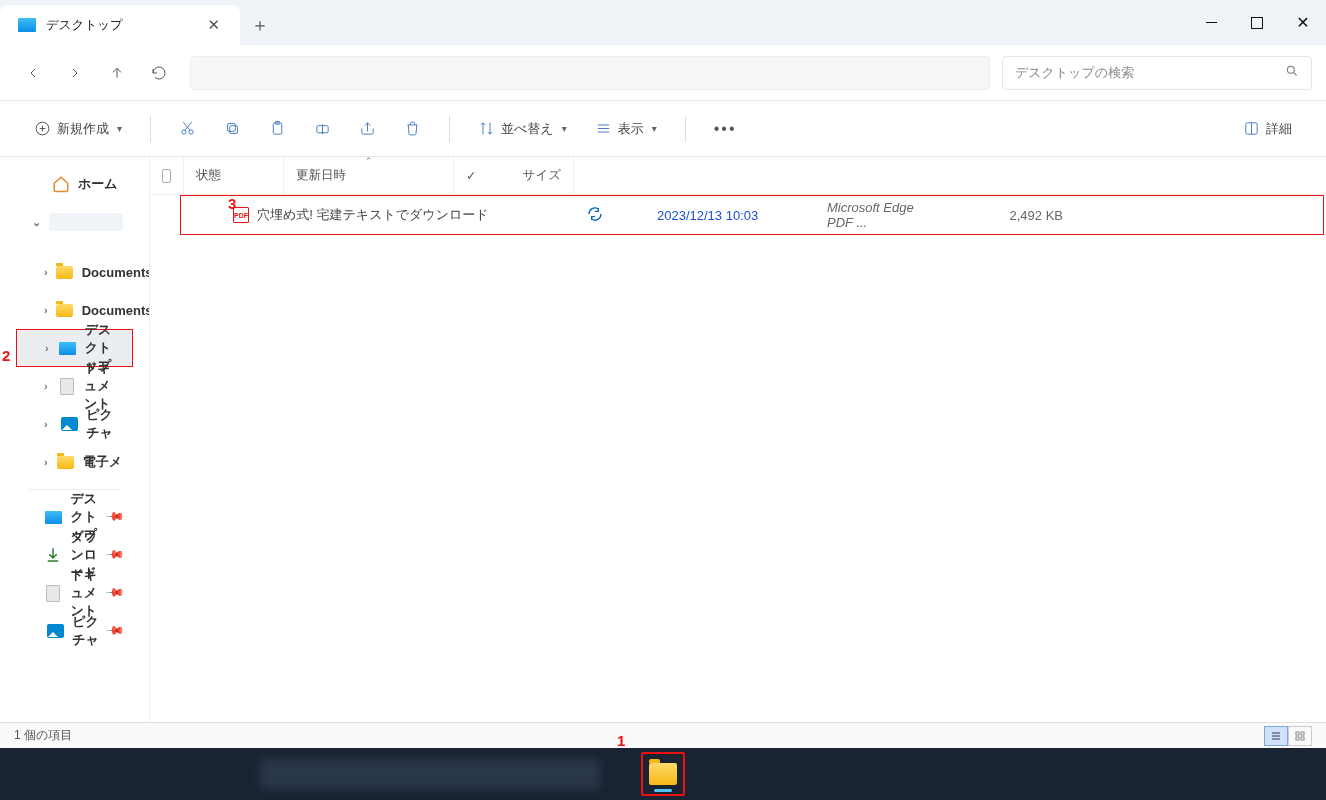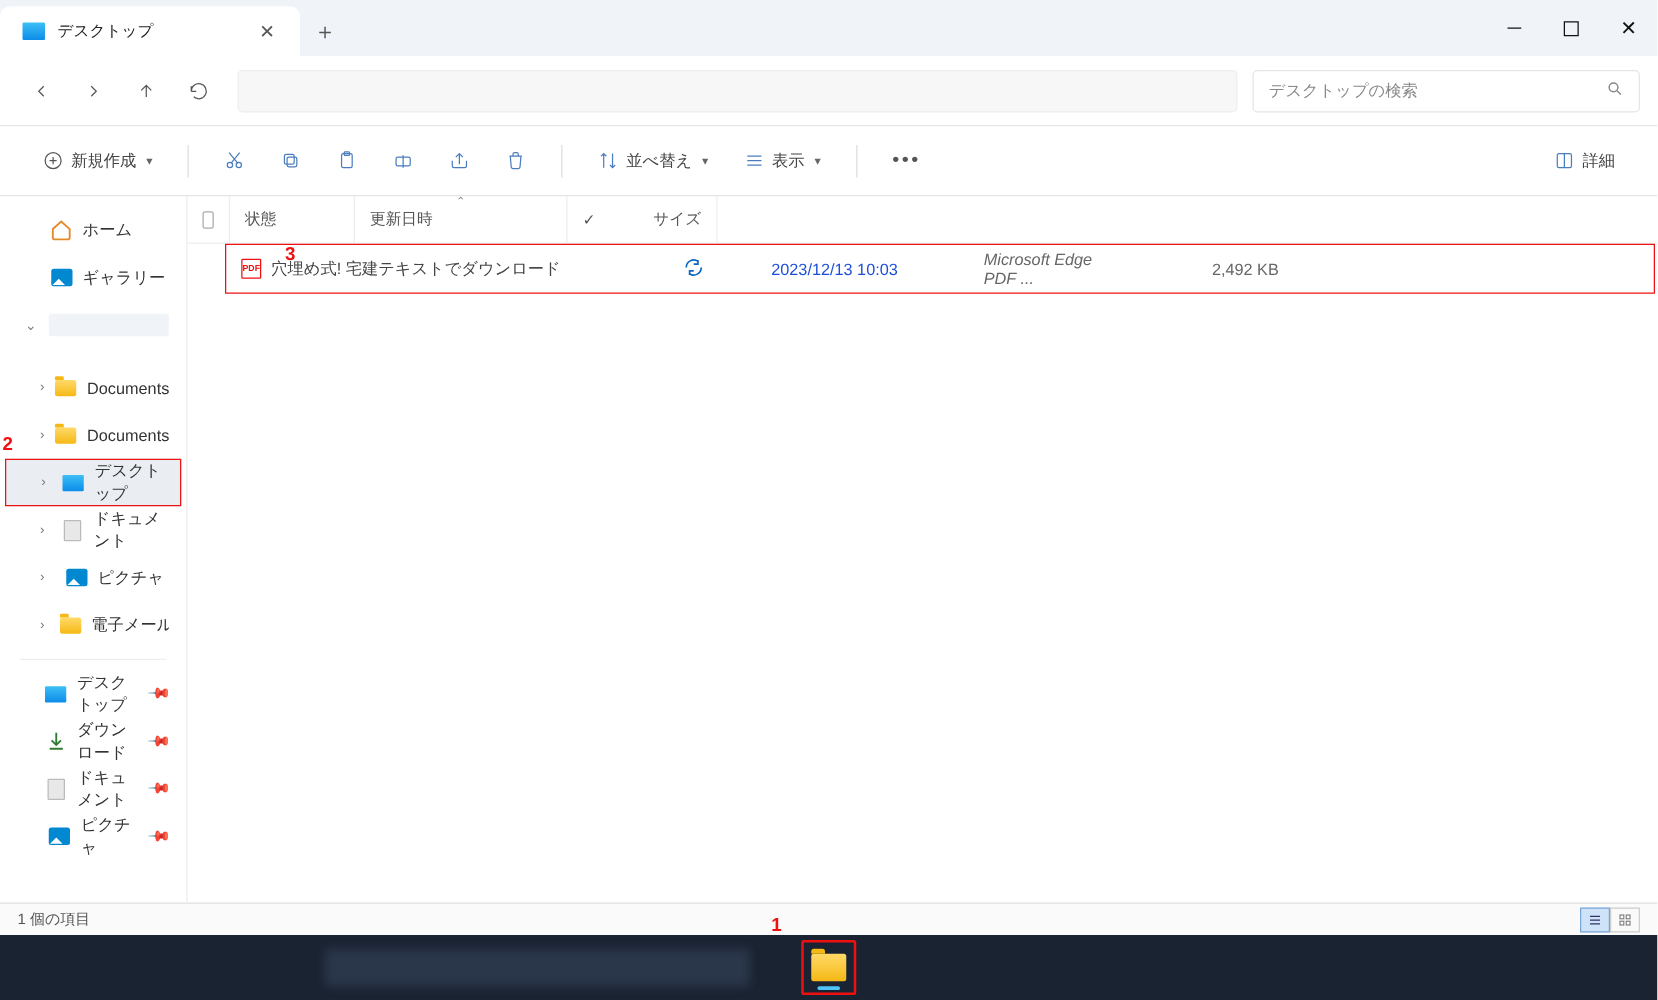--- a/index.html
+++ b/index.html
@@ -31,21 +31,21 @@
 .toolbar { height: 56px; display: flex; align-items: center; padding: 0 24px; gap: 8px; border-bottom: 1px solid #e5e5e5; }
 .tbtn { height: 36px; padding: 0 10px; display: flex; align-items: center; gap: 6px; font-size: 13px; color: #444; border-radius: 4px; }
 .tbtn svg { width: 17px; height: 17px; stroke: #4a7dbf; fill: none; stroke-width: 1.4; }
 .tbtn.new svg { stroke: #555; }
 .tbtn .chev { font-size: 10px; color: #666; margin-left: 2px; }
 .tsep { width: 1px; height: 26px; background: #ddd; margin: 0 10px; }
 .toolbar .spacer { flex: 1; }
 
 
 .body { flex: 1; display: flex; min-height: 0; }
-.sidebar { width: 150px; overflow-y: auto; border-right: 1px solid #eee; padding: 8px 4px; position: relative; }
+.sidebar { width: 150px; overflow-y: auto; border-right: 1px solid #eee; padding: 8px 16px; position: relative; font-weight: bold; }
 .sidebar::-webkit-scrollbar { width: 14px; }
 .sidebar::-webkit-scrollbar-thumb { background: #ccc; border-radius: 2px; }
 .sidebar::-webkit-scrollbar-track { background: #f0f0f0; }
 .sb-item { display: flex; align-items: center; gap: 8px; padding: 0 10px 0 16px; height: 38px; font-size: 13px; color: #333; }
 .sb-item .exp { width: 12px; font-size: 11px; color: #777; }
 .sb-item.indent { padding-left: 28px; }
 .sb-item.selected { background: #eaeef2; border: 1.5px solid #e11; }
 .sb-sep { height: 1px; background: #eee; margin: 8px 12px; }
 .sb-pin { margin-left: auto; color: #999; font-size: 12px; transform: rotate(45deg); }
 .ic { width: 18px; height: 18px; display: inline-flex; align-items: center; justify-content: center; flex-shrink:0; }
@@ -63,21 +63,21 @@
 .headers { display: flex; align-items: center; height: 38px; border-bottom: 1px solid #eee; font-size: 12.5px; color: #555; }
 .headers .hcell { padding: 0 12px; border-right: 1px solid #eee; height: 100%; display: flex; align-items: center; gap: 6px; }
 .col-cb { width: 34px; justify-content: center; }
 .col-name { width: 320px; }
 .col-state { width: 100px; }
 .col-date { width: 170px; position: relative; }
 .col-date .sortind { position: absolute; top: -1px; left: 50%; transform: translateX(-50%); font-size: 9px; color: #888; }
 .col-type { width: 140px; }
 .col-size { width: 120px; justify-content: flex-end; }
 .col-size .chk { margin-right: auto; color:#555;}
-.filerow { display: flex; align-items: center; height: 40px; font-size: 13px; color: #444; border: 1.5px solid #e11; margin: 0 2px 0 30px; position:relative;}
+.filerow { display: flex; align-items: center; height: 40px; font-size: 13px; color: #444; border: 1.5px solid #e11; margin: 0 2px 0 30px; position:relative;padding-left:40px;}
 .filerow .fcell { padding: 0 12px; display: flex; align-items: center; gap: 8px; }
 .fcell.name { width: 324px; }
 .fcell.state { width: 100px; color:#0a66c2; justify-content:center;}
 .fcell.date { width: 170px; color:#1d4ed8;}
 .fcell.type { width: 140px; color:#666;font-style:italic;}
 .fcell.size { width: 120px; justify-content: flex-end; color:#666;}
 .ic-pdf { width:16px; height:16px; background:#fff; border:1px solid #e11; border-radius:1px; position:relative; font-size:7px; color:#e11; display:flex; align-items:center; justify-content:center; font-weight:bold;}
 .ic-pdf::before{content:"PDF";}
 .cb { width: 14px; height: 14px; border: 1px solid #aaa; border-radius: 2px; }
 
@@ -225,27 +225,20 @@
     <div class="sb-item">
       <span class="exp"></span>
       <span class="ic ic-home">
           <svg viewBox="0 0 24 24" fill="none" stroke="#e38b2a" stroke-width="2">
             <path d="M3 11l9-8 9 8v9a2 2 0 01-2 2H5a2 2 0 01-2-2z"></path>
           </svg>
         </span>
       <span>ホーム</span>
     </div>
     <div class="sb-item">
-      <span class="exp"></span>
-      <span class="ic">
-          <span class="ic-gallery"></span>
-        </span>
-      <span>ギャラリー</span>
-    </div>
-    <div class="sb-item">
       <span class="exp">⌄</span>
       <span style="width:100px; height:18px; background:#f0f3f7; border-radius:2px;"></span>
     </div>
     <div style="height:12px"></div>
     <div class="sb-item indent">
       <span class="exp">›</span>
       <span class="ic">
           <span class="ic-folder"></span>
         </span>
       <span>Documents</span>

